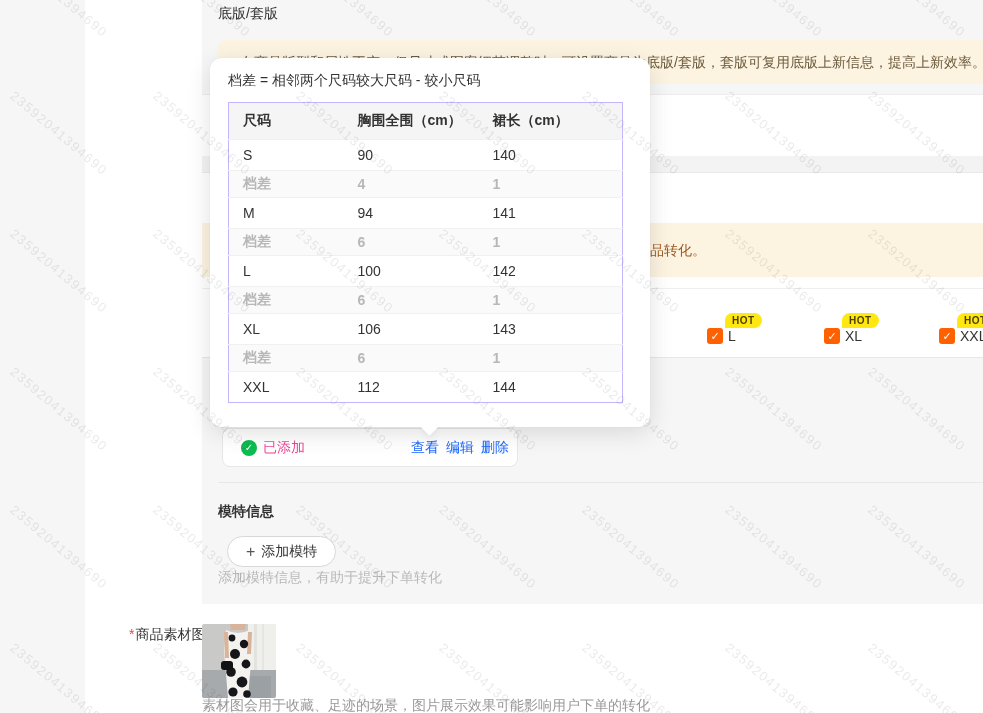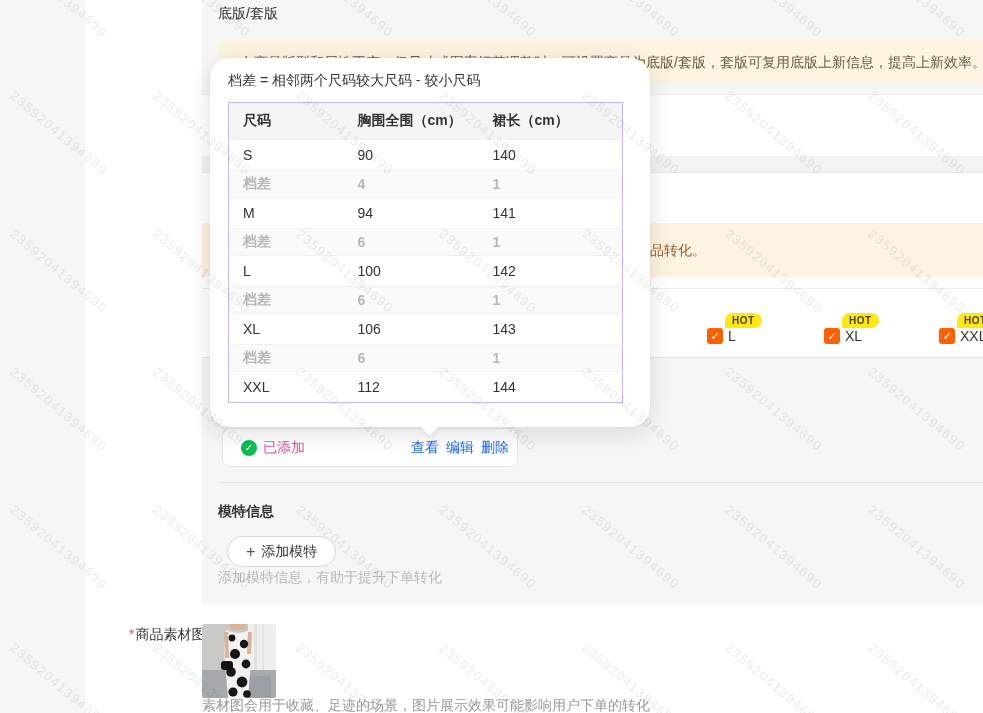--- a/index.html
+++ b/index.html
@@ -61,21 +61,21 @@
 
   
   .material-label { left:129px; top:626px; color:#333; }
   .material-label .star { color:#f53f3f; margin-right:1px; }
   .material-img { left:202px; top:624px; width:74px; height:74px; border-radius:2px;
     overflow:hidden; cursor:pointer; }
   .material-hint { left:202px; top:697px; color:#999; white-space:nowrap; }
 
   
   .popup { left:210px; top:58px; width:440px; height:369px; background:#fff;
-    border-radius:20px; box-shadow:0 6px 24px rgba(0,0,0,.12), 0 0 2px rgba(0,0,0,.05); }
+    border-radius:12px; box-shadow:0 6px 24px rgba(0,0,0,.12), 0 0 2px rgba(0,0,0,.05); }
   .popup-arrow { position:absolute; left:213px; bottom:-6px; width:13px; height:13px;
     background:#fff; transform:rotate(45deg); box-shadow:3px 3px 6px rgba(0,0,0,.05); }
   .popup-title { position:absolute; left:18px; top:14px; color:#333; }
   .size-table { position:absolute; left:18px; top:44px; width:394px;
     border-collapse:collapse; table-layout:fixed; font-size:14px;
     border:1px solid #c4b5fd; }
   .size-table th { background:#f5f5f6; text-align:left; font-weight:600; color:#333;
     padding:9px 14px; }
   .size-table td { padding:7px 14px; color:#333; border-top:1px solid #f0f0f0; }
   .size-table tr.diff td { padding:4px 14px; color:#b7b7b7; background:#fafafa;font-weight:bold; }

